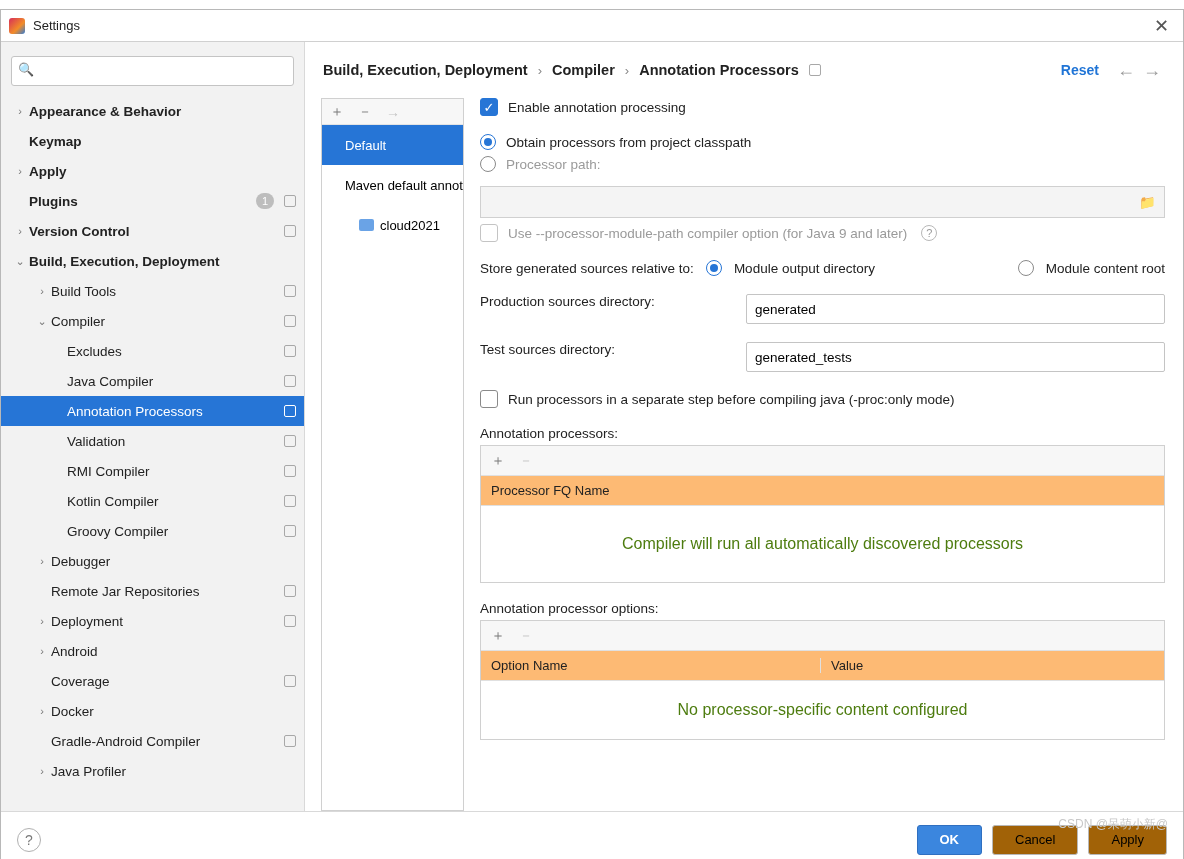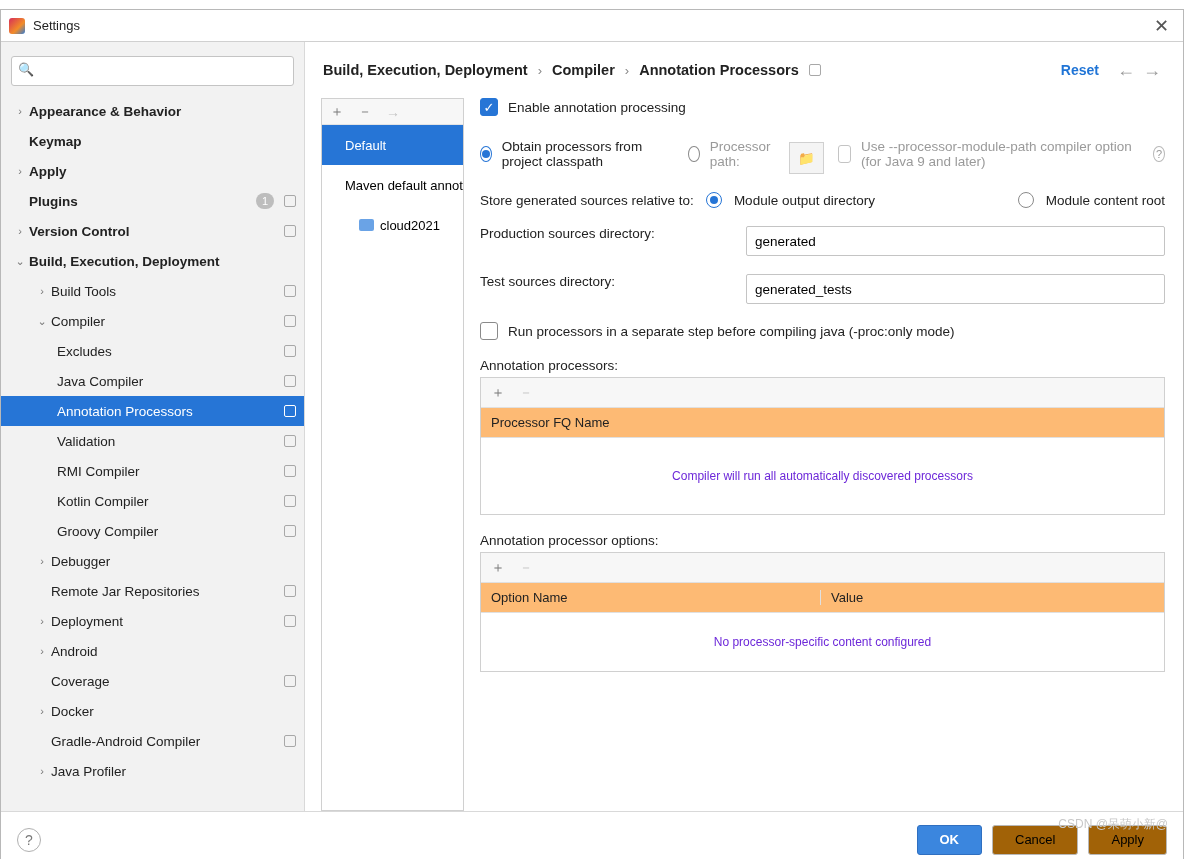--- a/index.html
+++ b/index.html
@@ -17,21 +17,21 @@
 .search .mag { position:absolute; left:7px; top:6px; color:#9a9a9a; font-size:13px; }
 .tree { flex:1; overflow-y:auto; font-size:13.5px; color:#222; }
 .tree-row { display:flex; align-items:center; height:30px; padding-right:8px; cursor:pointer; }
 .tree-row .caret { width:18px; text-align:center; color:#7a7a7a; font-size:11px; }
 .tree-row .lbl { flex:1; white-space:nowrap; overflow:hidden; text-overflow:ellipsis; }
 .tree-row .badge-sq { width:12px; height:12px; border:1.5px solid #a8a8a8; border-radius:2px; margin-left:4px; }
 .tree-row .count { background:#bdbdbd; color:#fff; font-size:11px; border-radius:8px; padding:0 6px; margin-right:6px; height:16px; line-height:16px; }
 .tree-row.bold .lbl { font-weight:600; }
 .tree-row.selected { background:#2675d6; color:#fff; }
 .tree-row.selected .badge-sq { border-color:#fff; }
-.ind0 { padding-left:10px; } .ind1 { padding-left:32px; } .ind2 { padding-left:38px; }
+.ind0 { padding-left:10px; } .ind1 { padding-left:32px; } .ind2 { padding-left:48px; }
 .right-panel { flex:1; display:flex; flex-direction:column; min-width:0; }
 .crumbs-bar { height:44px; display:flex; align-items:center; padding:12px 18px 0; }
 .crumbs { display:flex; align-items:center; gap:10px; font-size:14.5px; font-weight:600; color:#222; flex:1; }
 .crumbs .sep { color:#888; font-weight:400; font-size:13px; }
 .crumbs .sq { width:12px; height:12px; border:1.5px solid #a8a8a8; border-radius:2px; }
 .reset { color:#1f74d6; font-weight:600; font-size:14px; cursor:pointer; margin-right:14px; }
 .navarrow { color:#9a9a9a; font-size:18px; margin:0 4px; cursor:default; }
 .content { flex:1; display:flex; min-height:0; padding:12px 18px 0 16px; gap:0; }
 .profile-col { width:143px; border:1px solid #d0d0d0; display:flex; flex-direction:column; background:#fff; }
 .profile-tb { height:26px; display:flex; align-items:center; gap:14px; padding:0 8px; border-bottom:1px solid #e4e4e4; background:#f7f7f7; }
@@ -51,21 +51,21 @@
 .text-muted { color:#9a9a9a; }
 .path-box { margin-top:8px; height:32px; border:1px solid #d0d0d0; background:#f4f4f4; display:flex; align-items:center; justify-content:flex-end; padding:0 8px; }
 .path-box .fold { color:#9a9a9a; }
 .form-row { display:flex; align-items:flex-start; gap:16px; }
 .form-row label { width:250px; }
 .form-row input[type=text] { flex:1; height:30px; border:1px solid #c4c4c4; border-radius:2px; padding:0 8px; font-size:13.5px; }
 .table-box { border:1px solid #d0d0d0; background:#fff; }
 .table-tb { height:30px; display:flex; align-items:center; gap:14px; padding:0 10px; border-bottom:1px solid #e0e0e0; background:#f7f7f7; }
 .thead { display:flex; border-bottom:1px solid #e0e0e0; height:30px; align-items:center; background:#fdba74; font-size:13px; }
 .thead .th { padding:0 10px; }
-.tbody-empty { height:76px; display:flex; align-items:center; justify-content:center; color:#6d28d9; font-size:12px; text-align:right; }
+.tbody-empty { height:76px; display:flex; align-items:center; justify-content:center; color:#4d7c0f; font-size:16px; text-align:right; }
 .footer { height:56px; border-top:1px solid #d9d9d9; display:flex; align-items:center; padding:0 16px; gap:10px; }
 .help { width:24px; height:24px; border:1.5px solid #b0b0b0; border-radius:50%; display:flex; align-items:center; justify-content:center; color:#7a7a7a; font-size:14px; cursor:pointer; }
 .footer .spacer { flex:1; }
 .btn { height:30px; padding:0 22px; border:1px solid #b8b8b8; border-radius:3px; background:#a16207; font-size:13px; cursor:pointer; }
 .btn.primary { background:#3b86de; border-color:#2f6fc0; color:#fff; font-weight:600; }
 .helpq { color:#9a9a9a; border:1px solid #b8b8b8; border-radius:50%; width:16px; height:16px; display:inline-flex; align-items:center; justify-content:center; font-size:11px; margin-left:4px; }
 .section-label { font-size:13.5px; color:#222; }
 .watermark { position:absolute; right:16px; bottom:26px; color:#c8c8c8; font-size:12px; pointer-events:none; }
 .tb2 .thead .th:first-child { width:340px; border-right:1px solid #e0e0e0; }
 </style>
@@ -234,21 +234,21 @@
               </div>
             </div>
         </div>
 
         <div class="main-col">
           <div class="row">
             <span class="checkbox checked">✓</span>
             <span>Enable annotation processing</span>
           </div>
 
-          <div style="display:flex; gap:14px;">
+          <div style="display:flex; flex-direction:column; gap:6px;">
             <div class="row">
               <span class="radio checked"></span>
               <span>Obtain processors from project classpath</span>
             </div>
             <div class="row">
               <span class="radio"></span>
               <span class="text-muted">Processor path:</span>
             </div>
             <div class="path-box">
               <span class="fold">📁</span>

